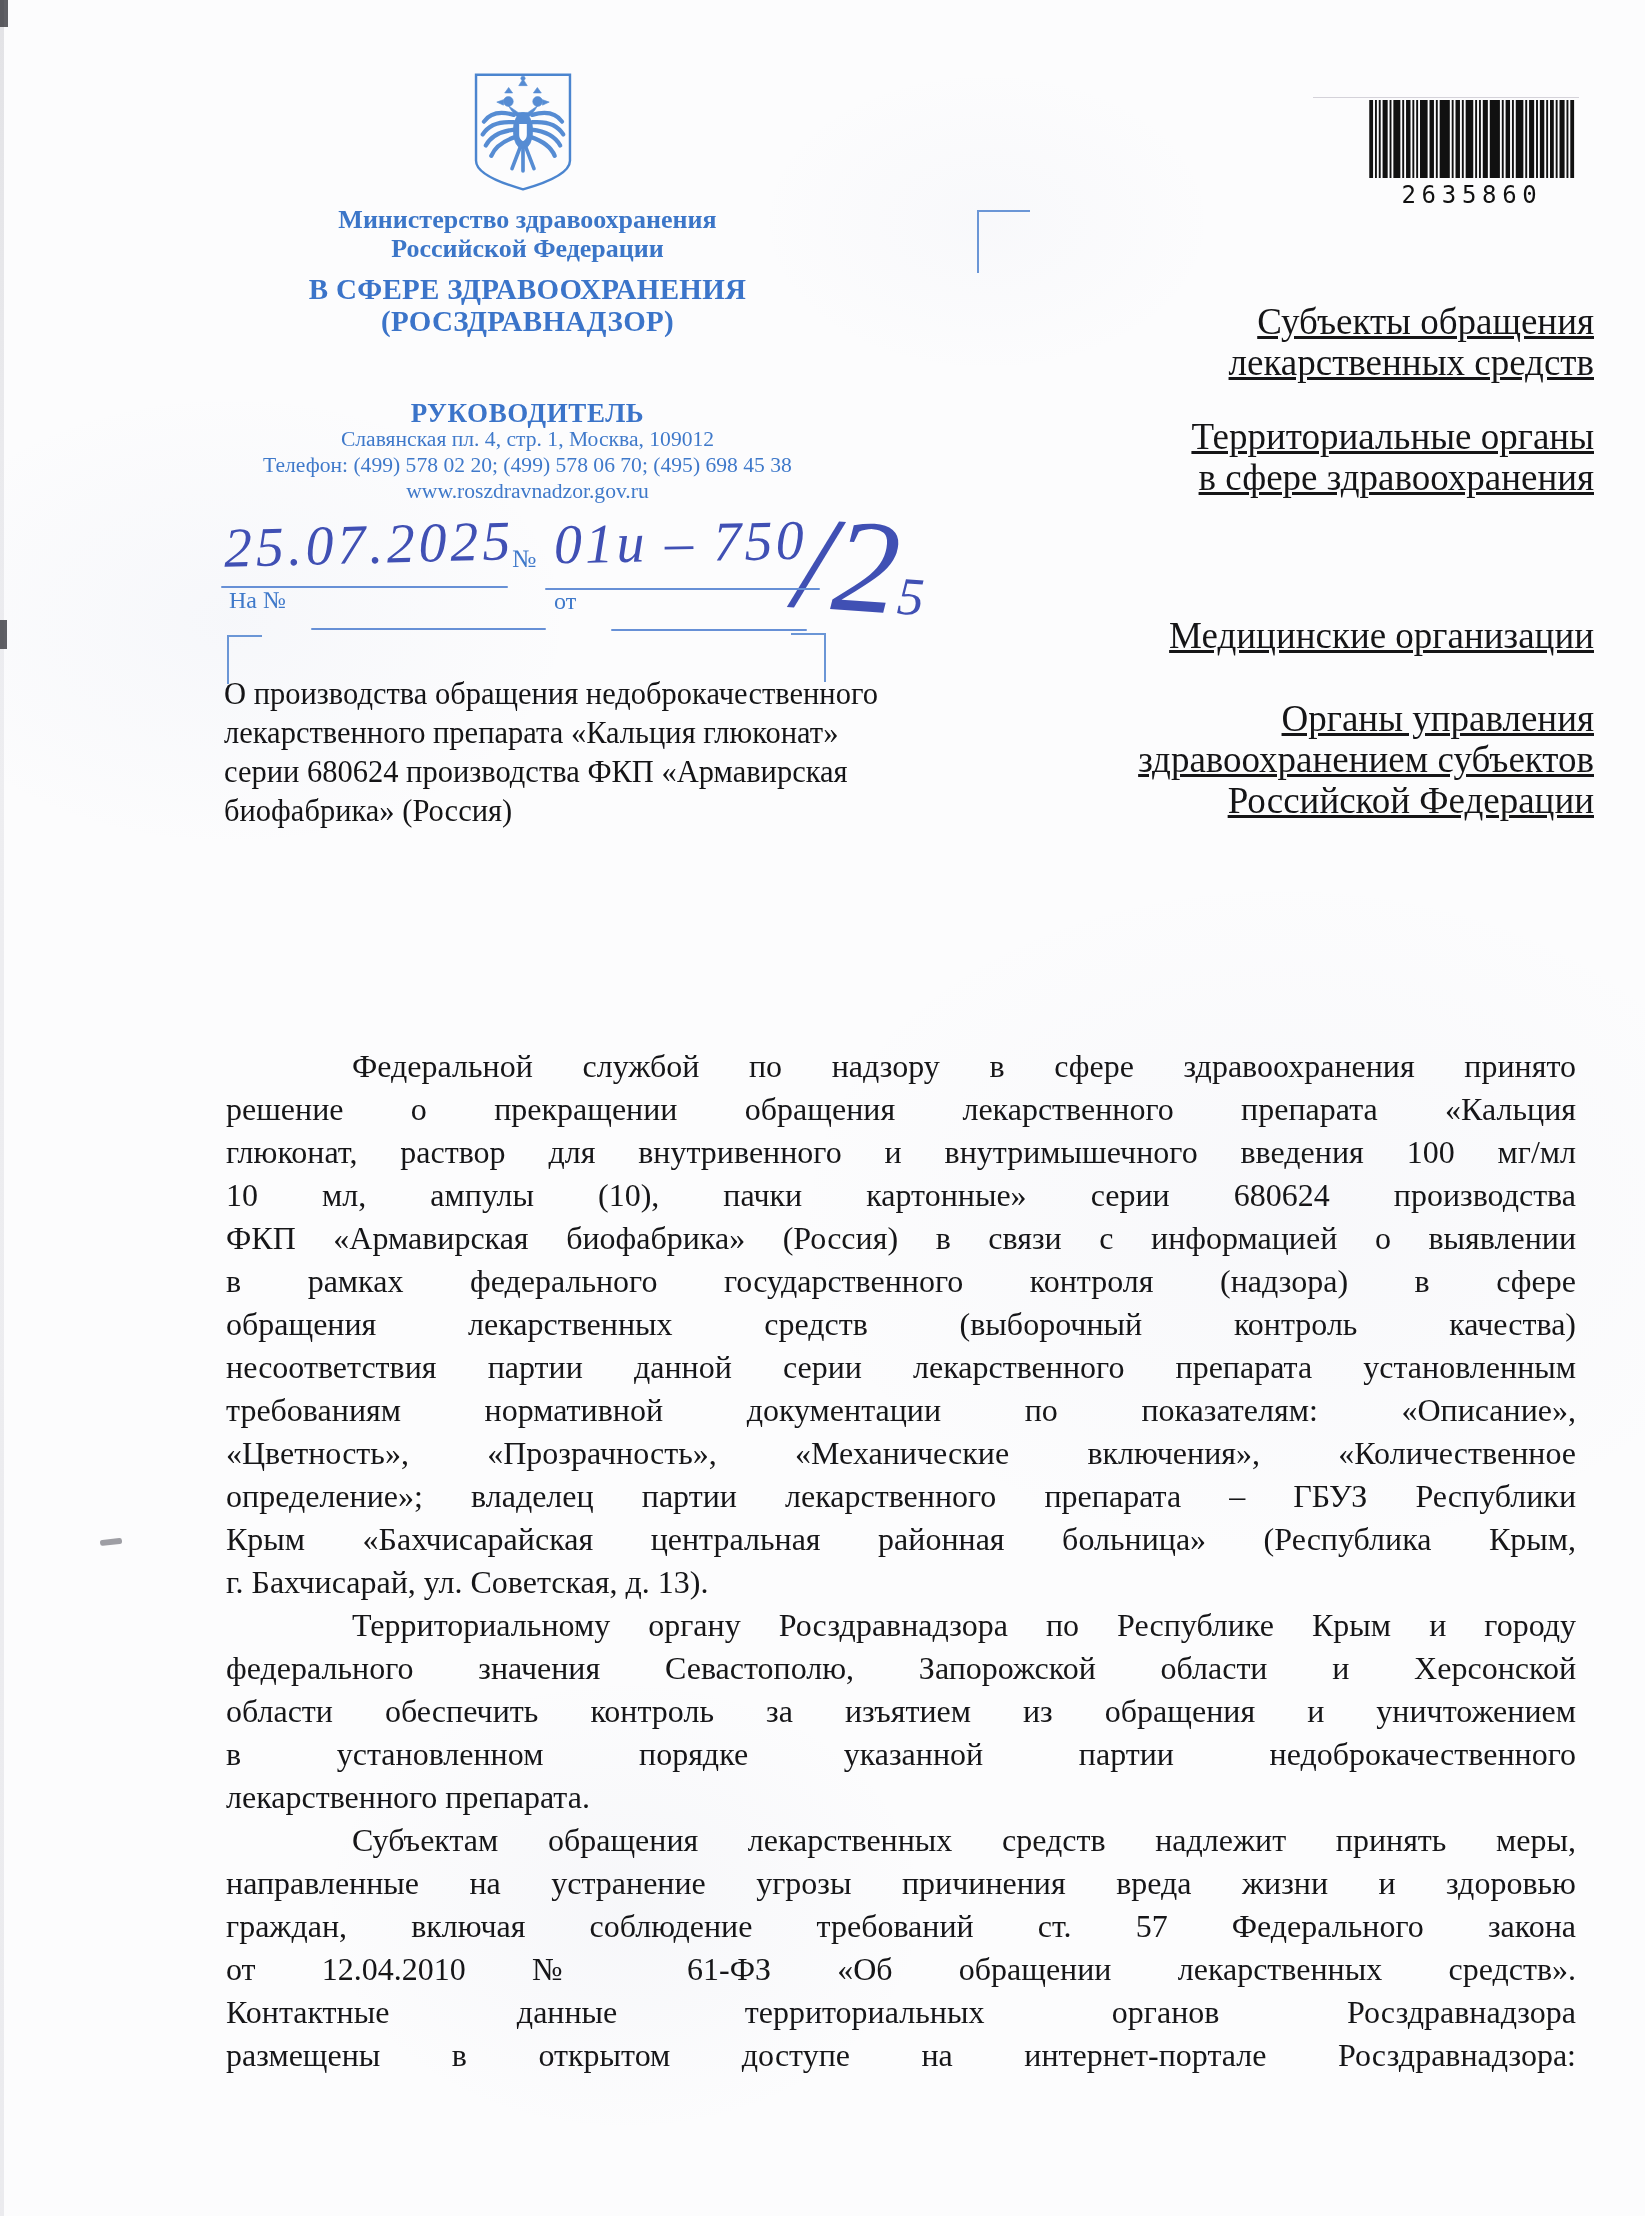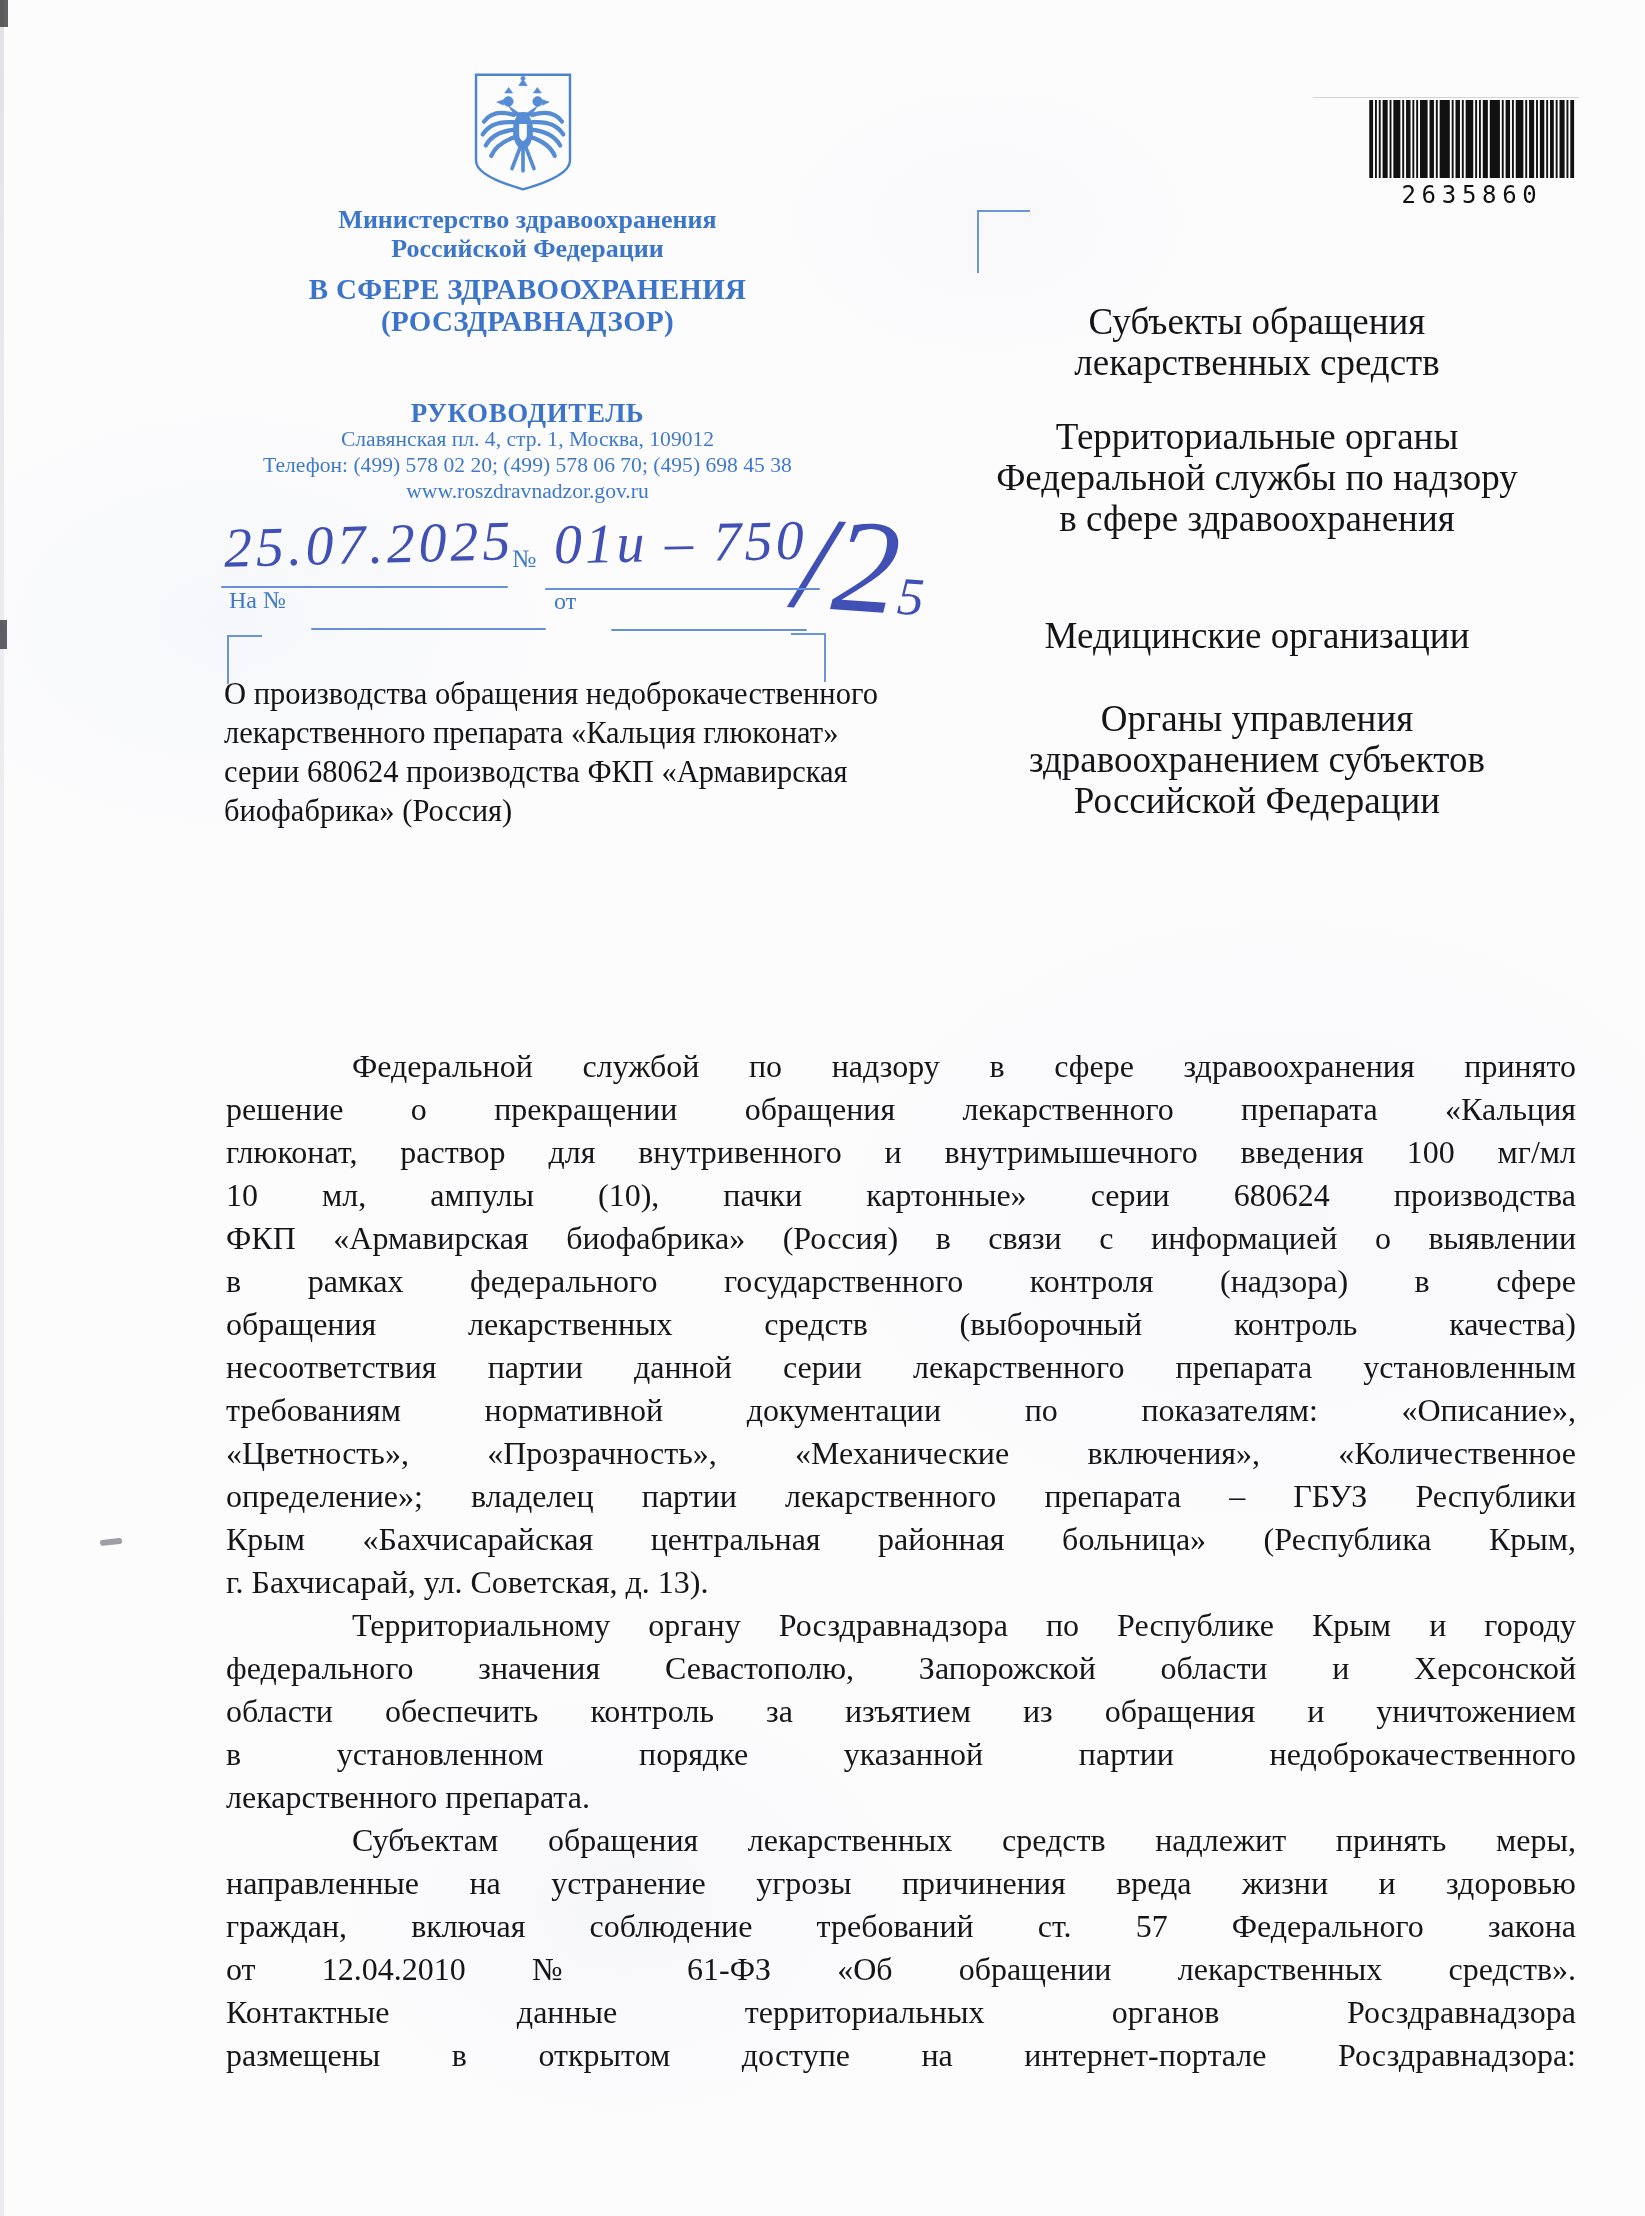--- a/index.html
+++ b/index.html
@@ -50,21 +50,21 @@
   .c-recipient{left:977px;top:210px;width:51px;height:61px;border-top-width:2.5px;border-left-width:2.5px;}
   .c-subj-l{left:227px;top:635px;width:33px;height:47px;border-top-width:2.5px;border-left-width:2.5px;}
   .c-subj-r{left:791px;top:633px;width:33px;height:47px;border-top-width:2.5px;border-right-width:2.5px;}
 
   
   .barcode-wrap{left:1353px;top:100px;width:206px;text-align:center;padding-left:16px;}
   .barcode-digits{font-family:"DejaVu Sans Mono", monospace;font-size:24px;letter-spacing:5.7px;color:#111;margin-top:1.3px;}
 
   
   .recipients{left:920px;top:0;width:674px;}
-  .recipient{position:absolute;width:674px;text-align:center;font-size:37px;line-height:41px;color:#151517;}
+  .recipient{position:absolute;width:674px;text-align:right;font-size:37px;line-height:41px;color:#151517;text-decoration:underline;}
   .r1{top:301px;} .r2{top:416px;} .r3{top:615px;} .r4{top:698px;}
 
   
   .subject{left:224px;top:675px;width:750px;font-size:30.5px;line-height:39px;color:#141416;}
 
   
   .body-block{left:226px;top:1045px;width:1350px;font-size:32px;line-height:43px;color:#161618;}
   .bline{text-align:justify;text-align-last:justify;white-space:normal;}
   .bline.end{text-align-last:left;}
   .bline.first{text-indent:126px;}
@@ -188,21 +188,20 @@
   <div class="abs corner c-subj-l"></div>
   <div class="abs corner c-subj-r"></div>
 
   <div class="abs recipients" id="recipients">
       <div class="recipient r1">
         <div class="rline">Субъекты обращения</div>
         <div class="rline">лекарственных средств</div>
       </div>
       <div class="recipient r2">
         <div class="rline">Территориальные органы</div>
-        <div class="rline">Федеральной службы по надзору</div>
         <div class="rline">в сфере здравоохранения</div>
       </div>
       <div class="recipient r3">
         <div class="rline">Медицинские организации</div>
       </div>
       <div class="recipient r4">
         <div class="rline">Органы управления</div>
         <div class="rline">здравоохранением субъектов</div>
         <div class="rline">Российской Федерации</div>
       </div>

